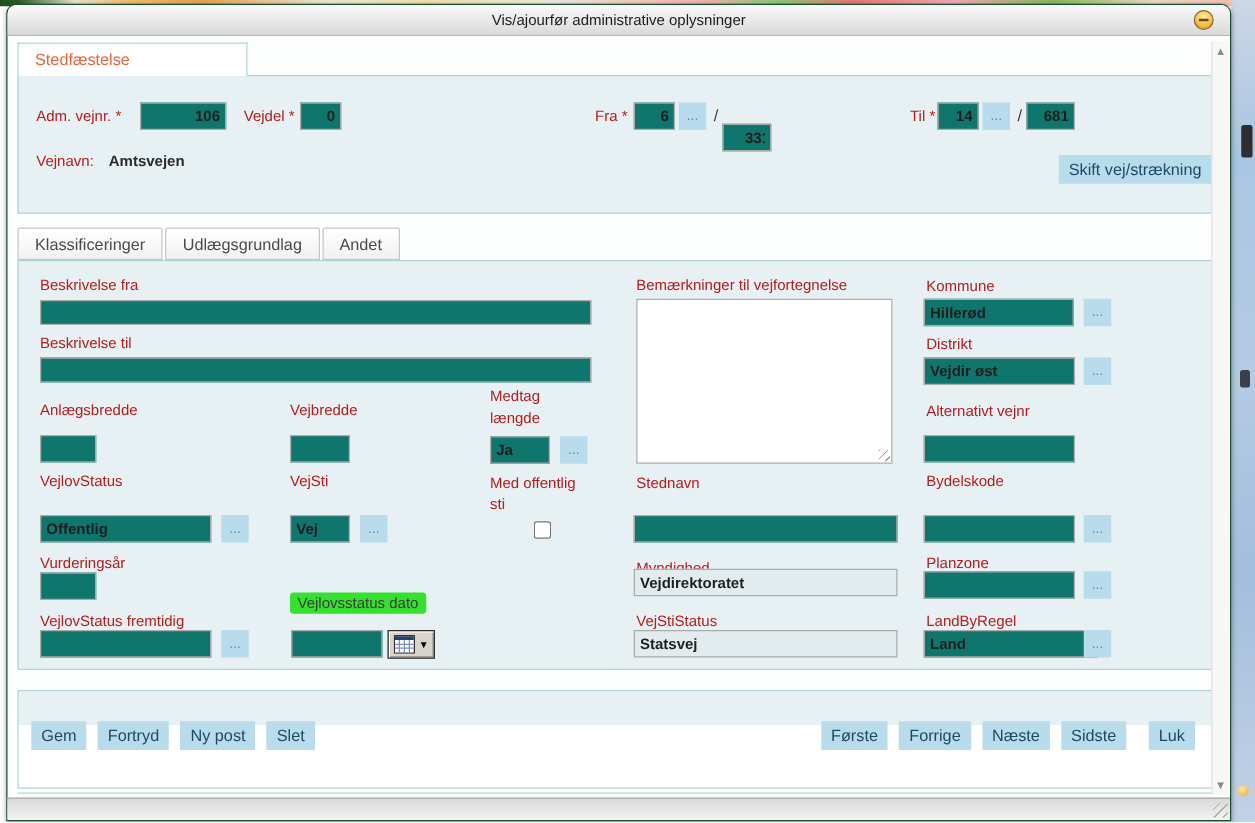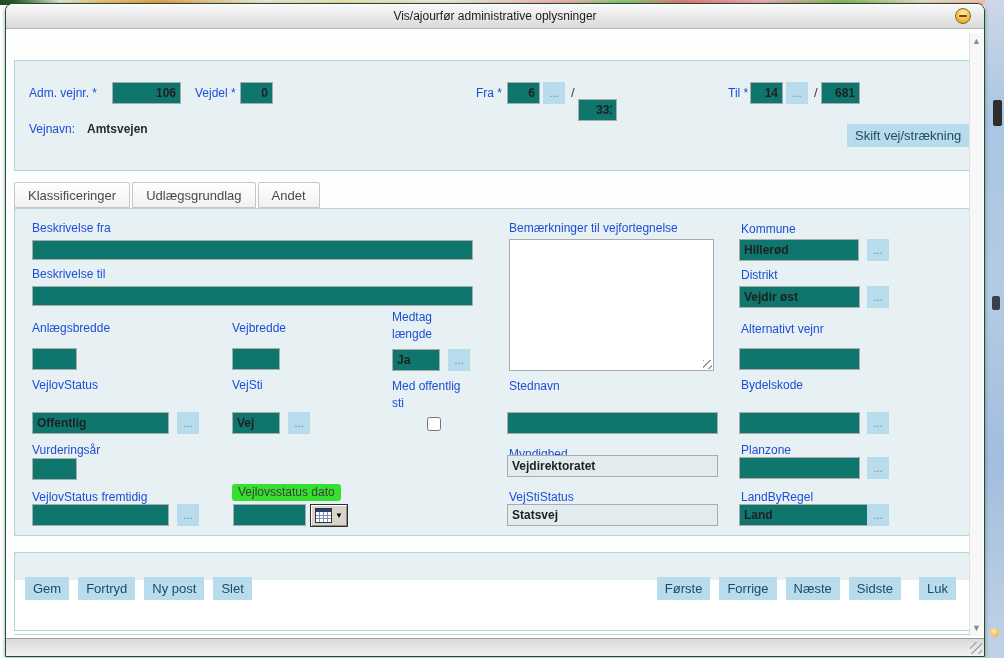--- a/index.html
+++ b/index.html
@@ -21,21 +21,21 @@
   .titlebar{position:relative;height:24px;background:linear-gradient(#fafafa,#d9d9d9);
     border-bottom:1px solid #b3b3b3;border-radius:7px 7px 0 0;text-align:center;}
   .title{line-height:24px;font-size:12px;color:#1c1c1c;}
   .min-btn{position:absolute;right:13px;top:4px;width:16px;height:16px;border-radius:50%;cursor:pointer;
     background:radial-gradient(circle at 50% 30%,#ffe9a0 0%,#f6c04a 55%,#d8921e 100%);border:1px solid #7d6a2a;box-sizing:border-box;}
   .min-btn::after{content:"";position:absolute;left:3px;right:3px;top:6px;height:2px;background:#6e4a12;border-radius:1px;}
   .content{position:absolute;left:1px;right:1px;top:25px;bottom:18px;background:#fdfefe;}
 
   
   .panel{position:absolute;background:#e7f0f3;border:1px solid #b2d3d3;box-sizing:border-box;}
-  .lbl{position:absolute;font-size:12px;color:#1d4ed8;white-space:nowrap;line-height:15px;}
+  .lbl{position:absolute;font-size:12px;color:#b91c1c;white-space:nowrap;line-height:15px;}
   .txt{position:absolute;height:22px;box-sizing:border-box;border:1px solid #ababab;background:#0f766e;
     font-family:"Liberation Sans",sans-serif;font-size:12px;font-weight:bold;color:#1f1f1f;padding:0 4px;}
   .txt.num{text-align:right;}
   .txt.ro{background:#e2ecef;}
   .dots{position:absolute;width:22px;height:22px;border:none;background:#b9dcec;color:#5e8ca6;
     font-size:11px;line-height:16px;text-align:center;padding:0;cursor:pointer;font-family:"Liberation Sans",sans-serif;}
   .slash{position:absolute;font-size:13px;color:#3a3a3a;line-height:22px;}
   .btn{border:none;background:#b9dcec;color:#1c4a66;font-size:13px;padding:4px 8px;cursor:pointer;
     font-family:"Liberation Sans",sans-serif;white-space:nowrap;}
 
@@ -92,20 +92,23 @@
   </div>
 
   <div class="dialog">
     <div class="titlebar">
       <span class="title">Vis/ajourfør administrative oplysninger</span>
       <span class="min-btn"></span>
     </div>
 
     <div class="content">
 
+      <div class="sted-tab">
+        <span>Stedfæstelse</span>
+      </div>
       <div class="panel top-panel">
         <span class="lbl" style="left:14px;top:25px;">Adm. vejnr. *</span>
         <input class="txt num" style="left: 97px; top: 21px; width: 69px;" value="106">
         <span class="lbl" style="left:180px;top:25px;">Vejdel *</span>
         <input class="txt num" style="left: 225px; top: 21px; width: 33px;" value="0">
         <span class="lbl" style="left:461px;top:25px;">Fra *</span>
         <input class="txt num" style="left: 492px; top: 21px; width: 33px;" value="6">
         <button class="dots" style="left:528px;top:21px;">...</button>
         <span class="slash" style="left:556px;top:21px;">/</span>
         <input class="txt num" style="left: 563px; top: 38px; width: 39px; padding-left: 17px;" value="331">
@@ -148,21 +151,21 @@
         <input class="txt" style="left: 217px; top: 203px; width: 48px;" value="Vej">
         <button class="dots" style="left:273px;top:203px;">...</button>
         <input type="checkbox" class="cb" style="left: 412px; top: 208px;">
 
         <span class="lbl" style="left:17px;top:234px;">Vurderingsår</span>
         <input class="txt" style="left: 17px; top: 249px; width: 45px;" value="">
 
         <span class="lbl" style="left:17px;top:281px;">VejlovStatus fremtidig</span>
         <input class="txt" style="left: 17px; top: 295px; width: 137px;" value="">
         <button class="dots" style="left:162px;top:295px;">...</button>
-        <span class="hl" style="left:217px;top:275px;">Vejlovsstatus dato</span>
+        <span class="hl" style="left:217px;top:265px;">Vejlovsstatus dato</span>
         <input class="txt" style="left: 218px; top: 295px; width: 73px;" value="">
         <button class="cal-btn" style="left:295px;top:295px;">
           <svg width="17" height="15" viewBox="0 0 17 15">
             <rect x="0.5" y="0.5" width="16" height="14" fill="#ffffff" stroke="#333333"></rect>
             <rect x="1" y="1" width="15" height="3" fill="#27406e"></rect>
             <g stroke="#7a8fc0" stroke-width="1">
               <line x1="4.5" y1="4" x2="4.5" y2="14"></line>
                 <line x1="8.5" y1="4" x2="8.5" y2="14"></line>
                 <line x1="12.5" y1="4" x2="12.5" y2="14"></line>
               <line x1="1" y1="7.5" x2="16" y2="7.5"></line>

